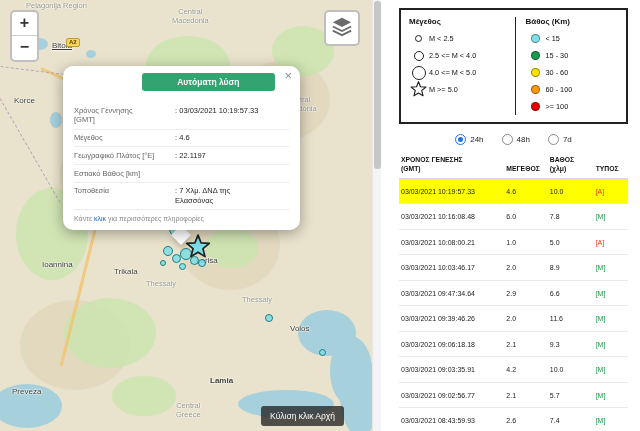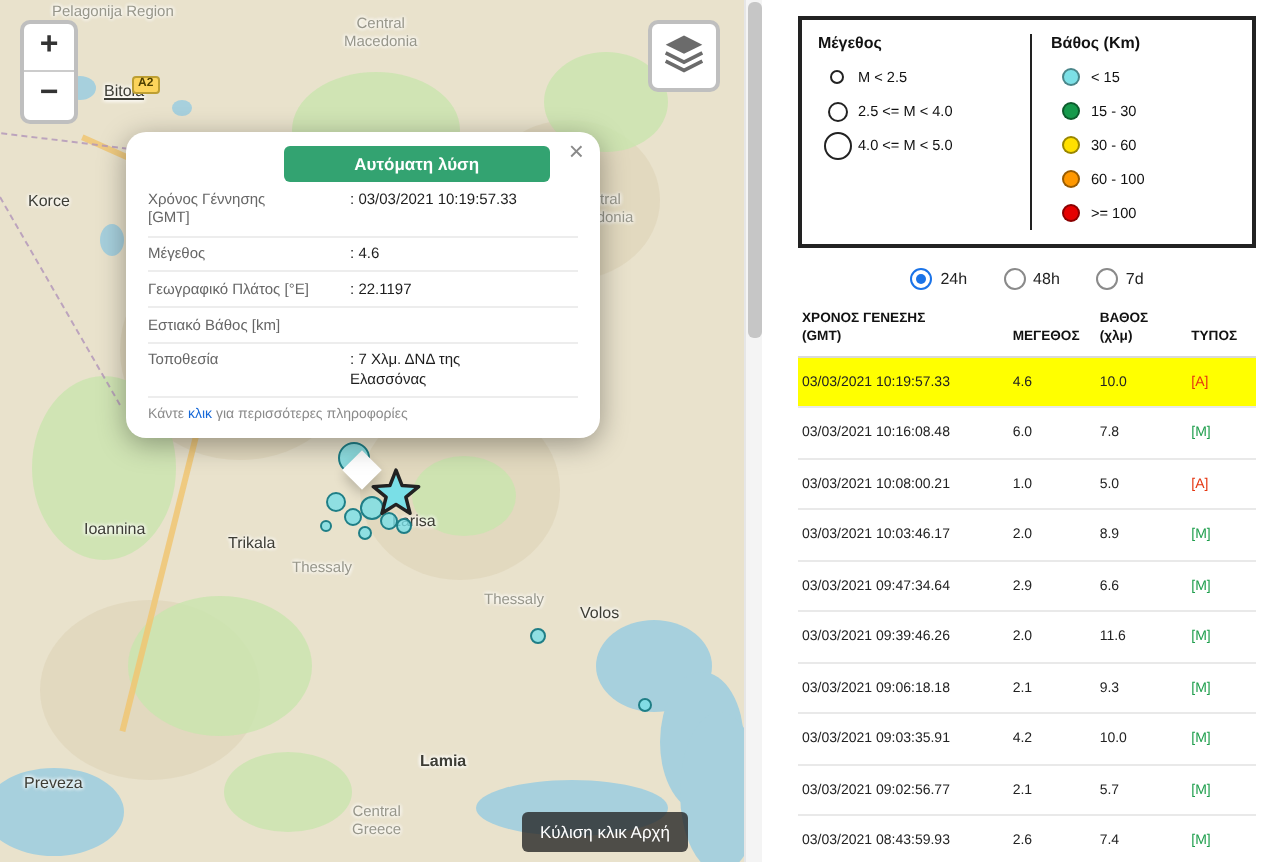--- a/index.html
+++ b/index.html
@@ -27,21 +27,21 @@
   .lctl{position:absolute;background:#fff;border:2px solid rgba(0,0,0,.25);border-radius:5px;z-index:6}
   .zoom{left:10px;top:10px;width:29px}
   .zbtn{display:block;width:25px;height:24px;line-height:22px;text-align:center;font-size:16px;font-weight:bold;color:#333;cursor:pointer}
   .zbtn.first{border-bottom:1px solid #ccc}
   .layers{right:12px;top:10px;width:36px;height:36px;display:flex;align-items:center;justify-content:center;cursor:pointer}
 
   .popup{position:absolute;left:63px;top:66px;width:237px;background:#fff;border-radius:10px;
          box-shadow:0 3px 14px rgba(0,0,0,.35);padding:7px 11px 8px;z-index:8}
   .ptail{position:absolute;left:174px;top:228px;width:14px;height:14px;background:#fff;
          transform:rotate(45deg);box-shadow:2px 2px 6px rgba(0,0,0,.2);z-index:7}
-  .phead{display:flex;align-items:center;margin-bottom:0}
+  .phead{display:flex;align-items:center;margin-bottom:11px}
   .pill{margin-left:auto;margin-right:14px;width:62%;background:#33a371;color:#fff;text-align:center;
         font-size:8.5px;font-weight:bold;padding:4px 0;border-radius:3px;cursor:pointer}
   .pclose{position:absolute;right:8px;top:3px;font-size:13px;color:#8a8a8a;cursor:pointer;line-height:1}
   .prow{display:flex;border-bottom:1px solid #ededed;padding:3.5px 0;font-size:7.5px;line-height:1.3}
   .plab{width:47%;color:#666;white-space:pre-line;padding-right:4px}
   .pval{width:53%;color:#1d1d1d;white-space:pre-line}
   .pfoot{font-size:7px;color:#8a8a8a;padding-top:5px}
   .pfoot a{color:#1668d8;text-decoration:none;cursor:pointer}
 
   .scrolltop{position:absolute;right:28px;bottom:5px;background:rgba(35,35,35,.78);color:#fff;
@@ -117,21 +117,21 @@
         <span class="mlabel city" style="left: 14px; top: 96px;">Korce</span>
         <span class="mlabel region" style="left: 172px; top: 8px;">Central
 Macedonia</span>
         <span class="mlabel region" style="left: 280px; top: 96px;">Central
 Macedonia</span>
         <span class="mlabel city" style="left: 42px; top: 260px;">Ioannina</span>
         <span class="mlabel city" style="left: 114px; top: 267px;">Trikala</span>
         <span class="mlabel region" style="left: 146px; top: 280px;">Thessaly</span>
         <span class="mlabel city" style="left: 196px; top: 256px;">Larisa</span>
         <span class="mlabel region" style="left: 242px; top: 296px;">Thessaly</span>
-        <span class="mlabel city" style="left: 290px; top: 302px;">Volos</span>
+        <span class="mlabel city" style="left: 290px; top: 324px;">Volos</span>
         <span class="mlabel city" style="left: 210px; top: 376px; font-weight: bold;">Lamia</span>
         <span class="mlabel city" style="left: 12px; top: 387px;">Preveza</span>
         <span class="mlabel region" style="left: 176px; top: 402px;">Central
 Greece</span>
       </div>
     <div id="map-markers">
         <span class="eq" style="height: 16px; width: 16px; left: 169px; top: 221px;"></span>
         <span class="eq" style="height: 10px; width: 10px; left: 163px; top: 246px;"></span>
         <span class="eq" style="height: 9px; width: 9px; left: 171.5px; top: 253.5px;"></span>
         <span class="eq" style="height: 12px; width: 12px; left: 180px; top: 248px;"></span>
@@ -216,20 +216,28 @@
               <span class="lsym">
                 <span class="lcirc" style="height: 10px; width: 10px;"></span>
               </span>
               <span class="llab">2.5 &lt;= M &lt; 4.0</span>
             </div>
             <div class="lrow">
               <span class="lsym">
                 <span class="lcirc" style="height: 14px; width: 14px;"></span>
               </span>
               <span class="llab">4.0 &lt;= M &lt; 5.0</span>
+            </div>
+            <div class="lrow">
+              <span class="lsym">
+                <svg width="17" height="17" viewBox="0 0 24 24">
+                  <path d="M12 1 L14.82 8.12 L22.46 8.6 L16.57 13.48 L18.47 20.9 L12 16.8 L5.53 20.9 L7.43 13.48 L1.54 8.6 L9.18 8.12 Z" fill="#fff" stroke="#222" stroke-width="1.6" stroke-linejoin="round"></path>
+                </svg>
+              </span>
+              <span class="llab">M &gt;= 5.0</span>
             </div>
           </div>
       </div>
       <div class="lcol dep">
         <div class="ltitle">Βάθος (Km)</div>
         <div id="legend-depth-items">
             <div class="lrow">
               <span class="lsym">
                 <span class="ldot" style="background: rgb(124, 224, 230);"></span>
               </span>

